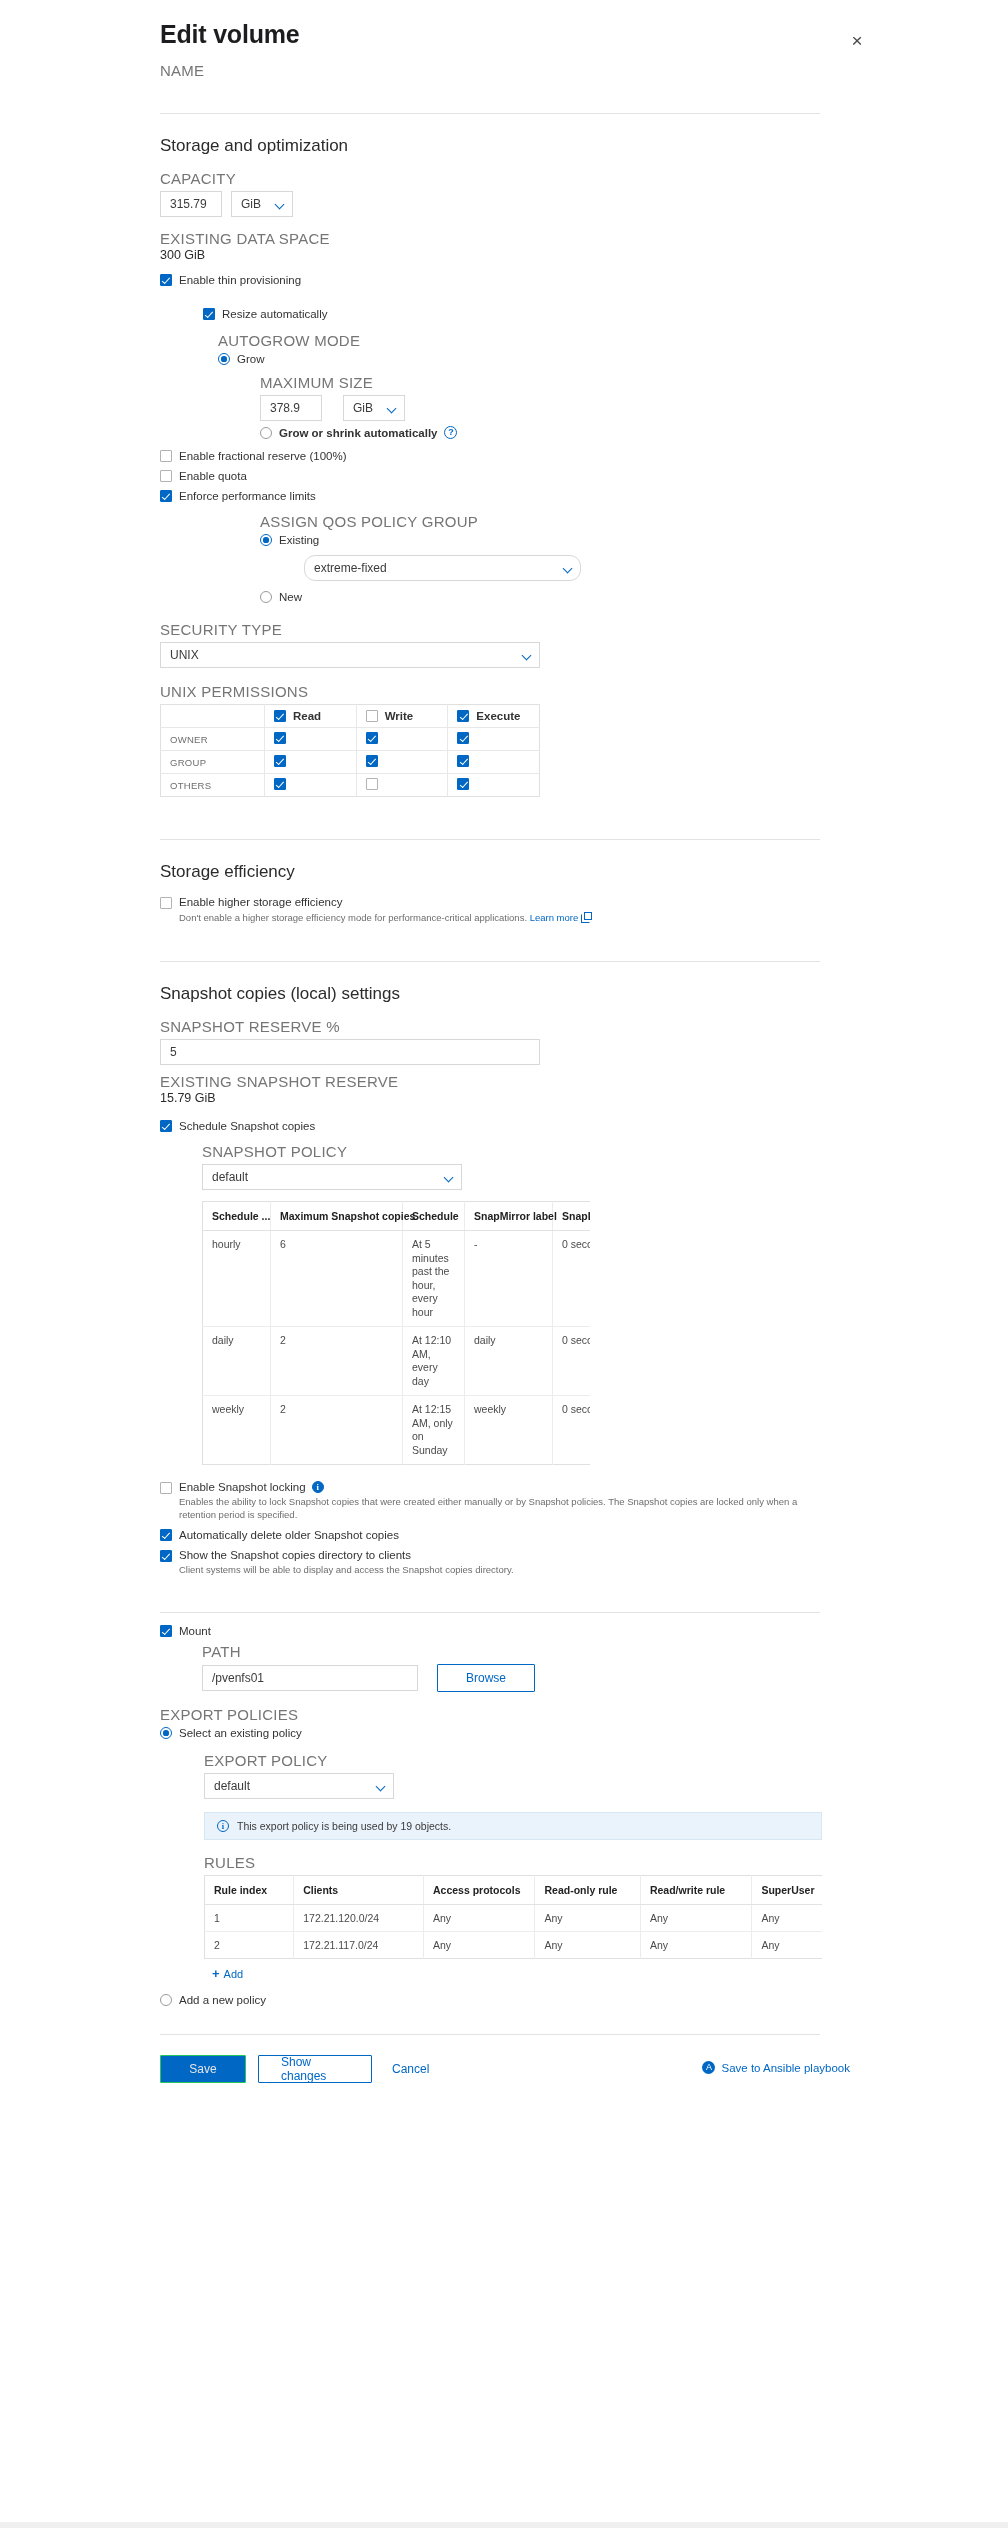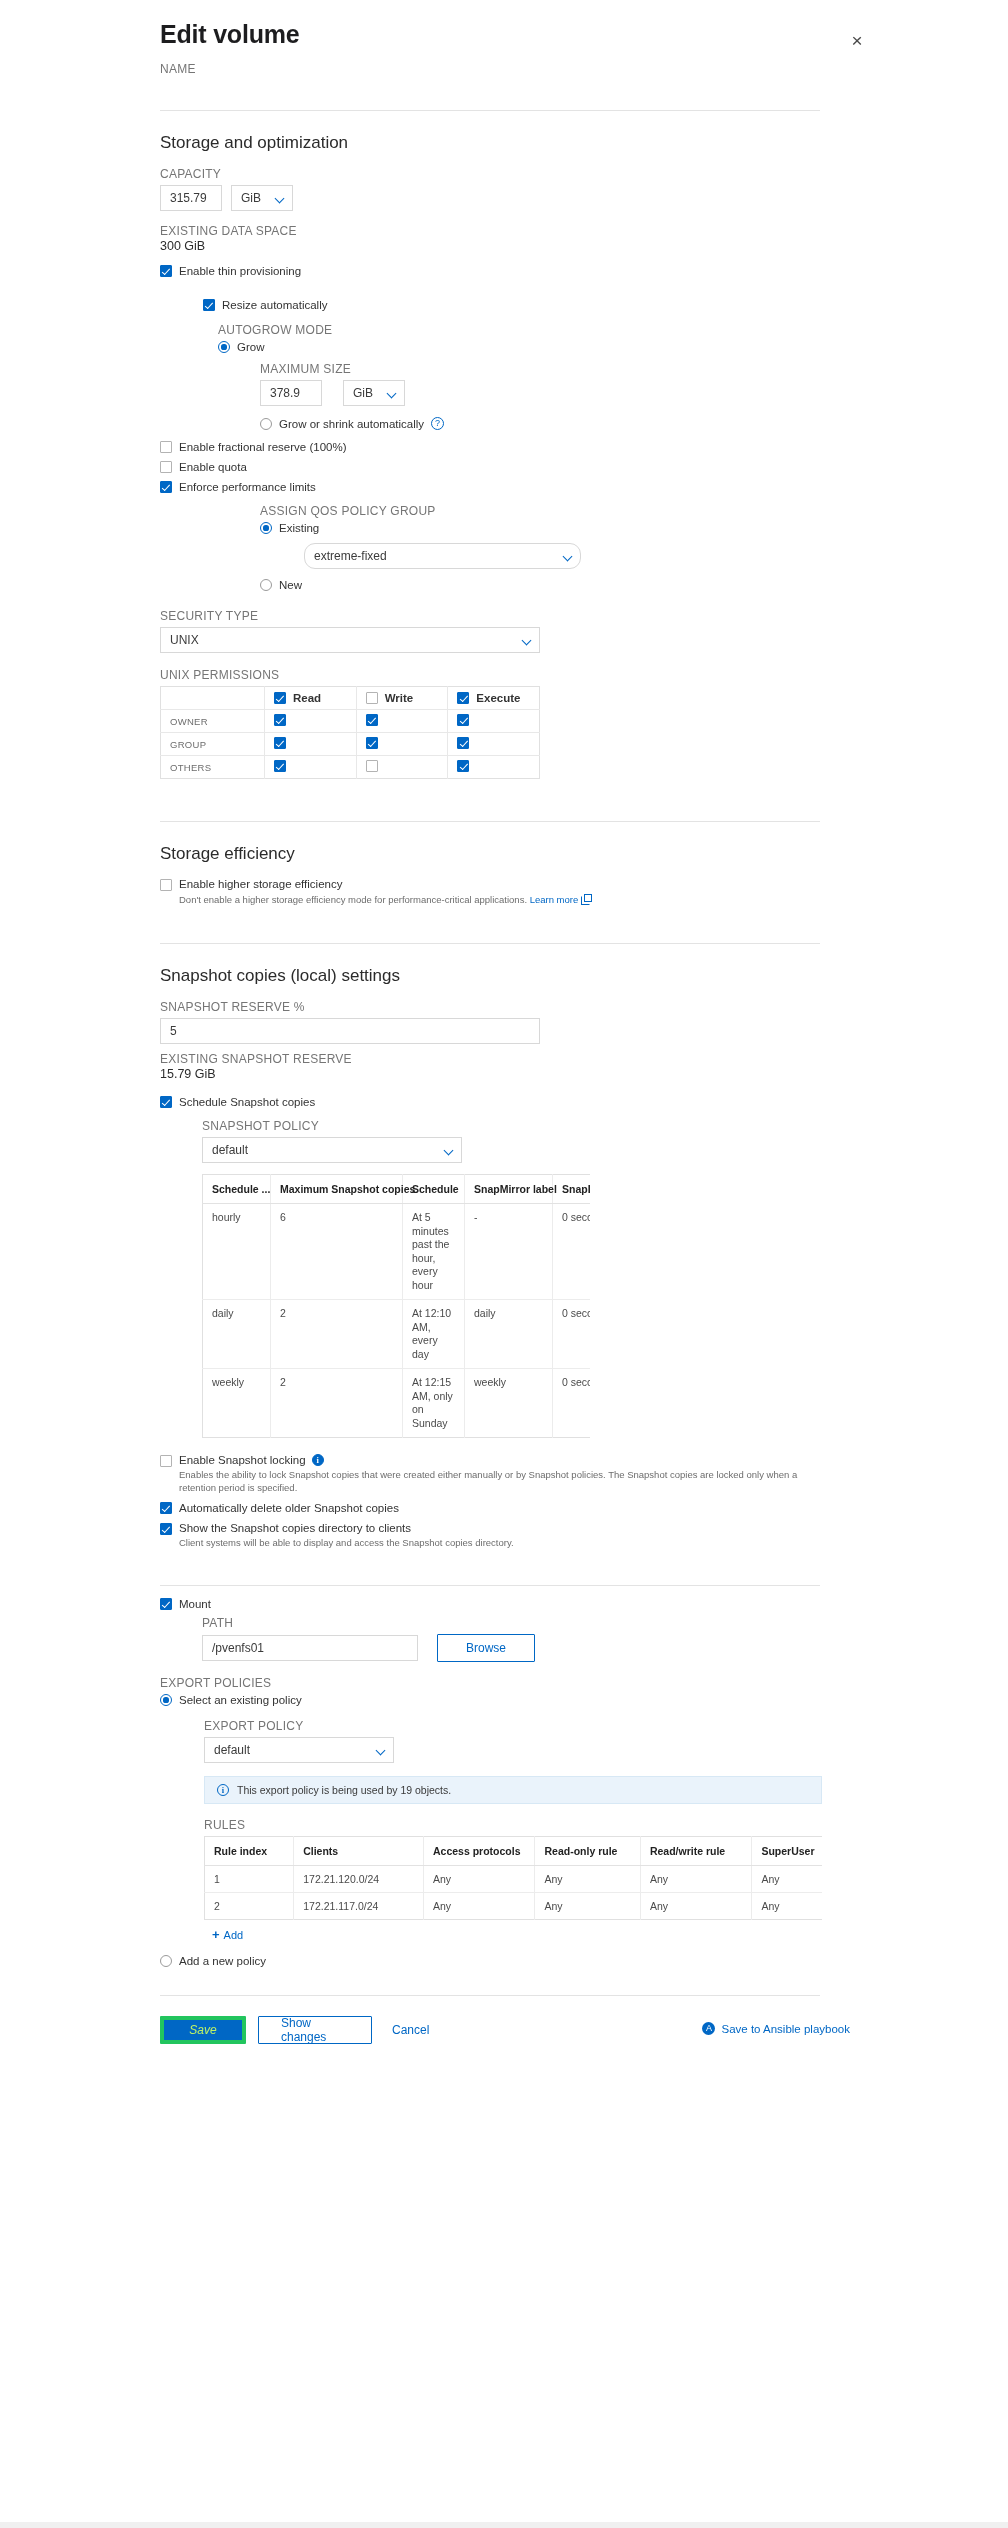--- a/index.html
+++ b/index.html
@@ -22,21 +22,21 @@
     letter-spacing:-0.2px;
   }
   .close-btn {
     position:absolute; right:-18px; top:30px;
     width:22px; height:22px; cursor:pointer;
     color:#4a4a4a; font-size:19px; line-height:22px; text-align:center;
     font-weight:300;
   }
 
   .lbl {
-    font-size:12px; letter-spacing:0.25px; color:#757575;
+    font-size:15px; letter-spacing:0.25px; color:#757575;
     text-transform:uppercase; margin-bottom:4px;
   }
   .txtinput {
     height:26px; border:1px solid #d8d8d8; background:#fff;
     padding:0 9px; font-size:12px; color:#3b3b3b;
     display:flex; align-items:center; width:100%;
   }
   .readonly-val { font-size:12.5px; color:#2b2b2b; }
 
   .hr { border-top:1px solid #e3e3e3; }
@@ -118,21 +118,21 @@
     width:13px; height:13px; border-radius:50%; border:1.3px solid #0067c5;
     color:#0067c5; font-size:9px; line-height:11px; text-align:center;
     display:inline-block; cursor:pointer; flex:0 0 auto;
   }
 
   .btn {
     height:28px; padding:0 22px; font-size:12px; cursor:pointer;
     display:inline-flex; align-items:center; justify-content:center;
     border-radius:1px;
   }
-  .btn-primary { background:#0067c5; color:#bef264; border:4px solid #22c55e;font-style:italic; }
+  .btn-primary { background:#0067c5; color:#e5e5e5; border:1px solid #22c55e; }
   .btn-secondary { background:#fff; color:#0067c5; border:1px solid #0067c5; }
   .btn-link { color:#0067c5; background:none; border:none; font-size:12px; cursor:pointer; }
 
   .small-note { font-size:9.5px; color:#6d6d6d; line-height:13px; }
   .ext-icon { display:inline-block; width:10px; height:10px; position:relative; vertical-align:-1px; }
   .ext-icon::before {
     content:""; position:absolute; left:0; top:2px; width:7px; height:7px;
     border:1.2px solid #0067c5; border-top-color:transparent; border-right-color:transparent;
   }
   .ext-icon::after {
@@ -196,21 +196,21 @@
       <div style="margin-left:42px;margin-top:9px;">
         <div class="lbl">MAXIMUM SIZE</div>
         <div style="display:flex;gap:21px;">
           <div class="txtinput" style="width:62px;">378.9</div>
           <div class="sel" style="width:62px;">
             <span>GiB</span>
             <span class="chev"></span>
           </div>
         </div>
       </div>
-      <div class="cbrow" style="margin-top:11px;margin-left:42px;">
+      <div class="cbrow" style="margin-top:5px;margin-left:42px;font-weight:bold;">
         <span class="rb"></span>
         <span>Grow or shrink automatically</span>
         <span class="qmark">?</span>
       </div>
     </div>
 
     <div class="cbrow" style="margin-top:11px;">
       <span class="cb"></span>
       <span>Enable fractional reserve (100%)</span>
     </div>

